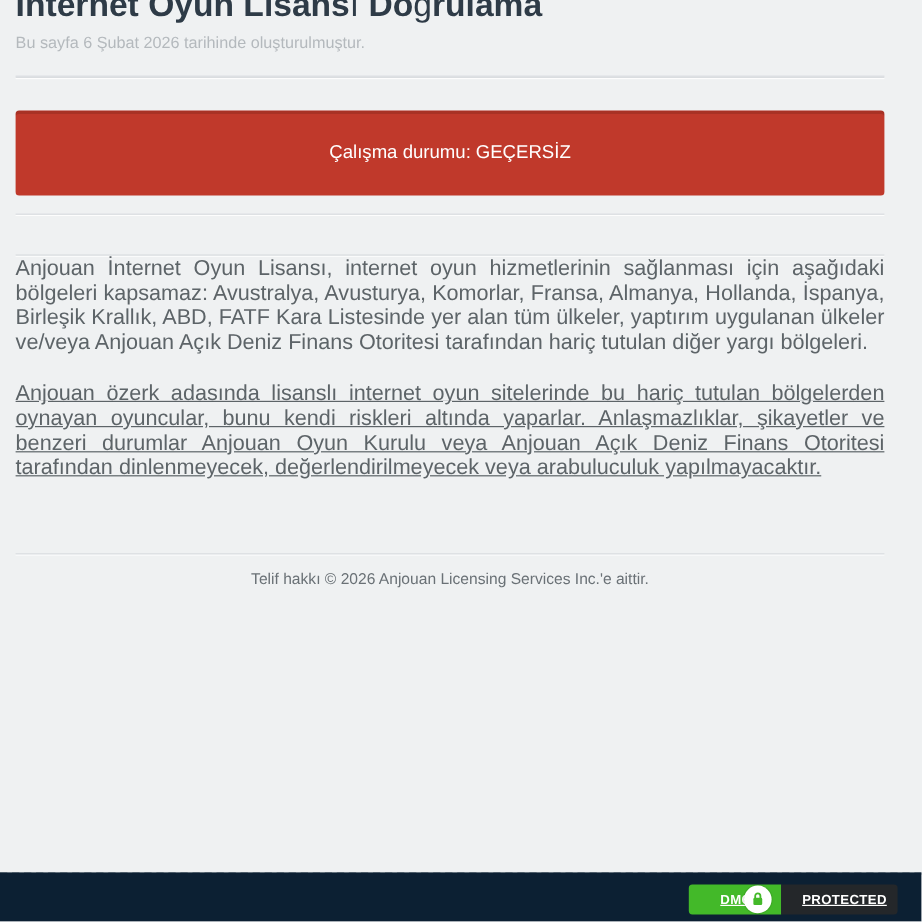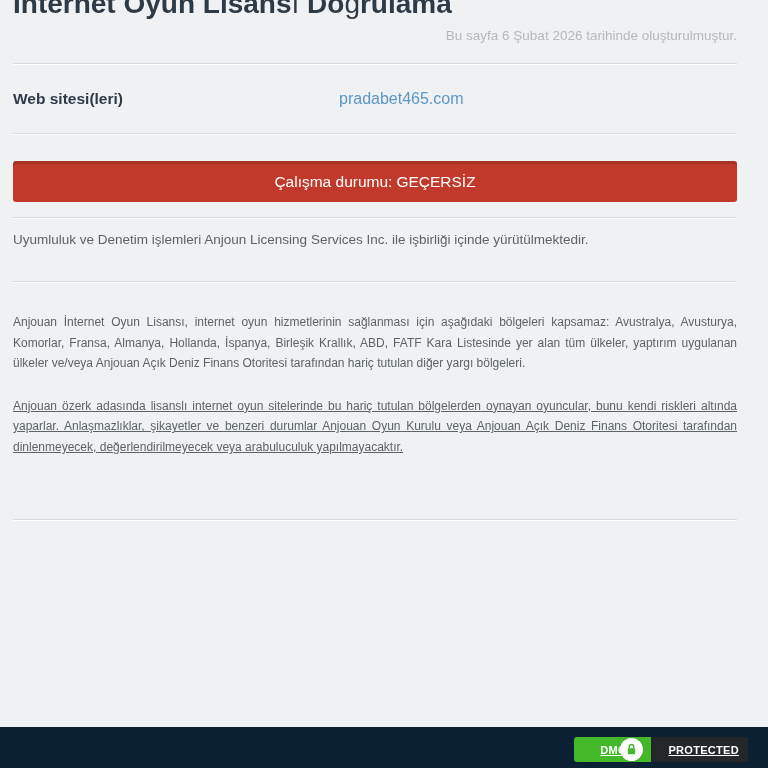--- a/index.html
+++ b/index.html
@@ -20,21 +20,20 @@
   .title{
     margin:-11px 0 0 0;
     font-size:28px;line-height:30px;font-weight:700;
     color:var(--title-dark);letter-spacing:0;
     white-space:nowrap;overflow:hidden;
   }
   .title .thin{font-weight:400;}
   .subtitle{
     margin:8px 0 0 0;font-size:13.5px;line-height:17px;
     color:var(--muted-gray);
-    text-align:right;
   }
   hr.divider{
     border:none;border-top:1px solid var(--divider);
     box-shadow:0 1px 0 rgba(255,255,255,.85);
     margin:0;height:0;
   }
   hr.d1{margin-top:19px;}
   hr.d3{margin-top:15px;}
   hr.d4{margin-top:33px;}
   hr.d5{margin-top:61px;}
@@ -43,39 +42,39 @@
     padding:26px 0 25px 0;
   }
   .website-label{
     width:326px;flex:0 0 326px;
     font-size:15.5px;font-weight:700;color:var(--title-dark);
   }
   .website-link{
     font-size:16px;color:var(--link-blue);text-decoration:none;
   }
   .status-banner{
-    margin-top:27px;height:41px;border-radius:3px;
+    margin-top:27px;height:71px;border-radius:3px;
     background:var(--status-red);
     box-shadow:inset 0 3px 0 rgba(0,0,0,.12);
     display:flex;align-items:center;justify-content:center;
     color:#fff;font-size:15.5px;
   }
   .status-banner b{font-weight:400;margin-left:4px;}
   .main-paragraph{
     margin:14px 0 0 0;padding:0 6px;
     font-size:16.5px;line-height:33.5px;
     color:var(--body-dark);text-align:justify;
   }
   .main-paragraph b{font-weight:700;}
   .compliance{
     margin:13px 0 0 0;font-size:13.5px;line-height:17px;
     color:var(--body-gray);
   }
   .gray-paragraph{
-    margin:30px 0 0 0;font-size:12px;line-height:20.6px;
+    margin:0 0 0 0;font-size:18px;line-height:20.6px;
     color:var(--body-gray);text-align:justify;
   }
   .gray-paragraph.second{margin-top:22px;text-decoration:underline;}
   .footer-text{
     margin:13px 0 0 0;text-align:center;
     font-size:13px;line-height:16px;color:var(--footer-gray);
   }
   .bottom-bar{
     position:absolute;left:0;right:0;bottom:0;height:41px;
     background:var(--bottombar-navy);
@@ -109,45 +108,41 @@
 <body>
 
 <div class="content">
 
   <h1 class="title"><span>İnternet Oyun Lisans</span><span class="thin">ı</span><span> Do</span><span class="thin">ğ</span><span>rulama</span></h1>
 
   <p class="subtitle">Bu sayfa 6 Şubat 2026 tarihinde oluşturulmuştur.</p>
 
   <hr class="divider d1">
 
-  <div class="website-row">
-    <div class="website-label">Web sitesi(leri)</div>
-    <a class="website-link" href="#">pradabet465.com</a>
-  </div>
 
   <hr class="divider">
 
   <div class="status-banner">
     <span>Çalışma durumu:</span>
     <b>GEÇERSİZ</b>
   </div>
 
 
   <hr class="divider d3">
 
-  <p class="compliance">Uyumluluk ve Denetim işlemleri Anjoun Licensing Services Inc. ile işbirliği içinde yürütülmektedir.</p>
 
   <hr class="divider d4">
 
   <p class="gray-paragraph">Anjouan İnternet Oyun Lisansı, internet oyun hizmetlerinin sağlanması için aşağıdaki bölgeleri kapsamaz: Avustralya, Avusturya, Komorlar, Fransa, Almanya, Hollanda, İspanya, Birleşik Krallık, ABD, FATF Kara Listesinde yer alan tüm ülkeler, yaptırım uygulanan ülkeler ve/veya Anjouan Açık Deniz Finans Otoritesi tarafından hariç tutulan diğer yargı bölgeleri.</p>
 
   <p class="gray-paragraph second">Anjouan özerk adasında lisanslı internet oyun sitelerinde bu hariç tutulan bölgelerden oynayan oyuncular, bunu kendi riskleri altında yaparlar. Anlaşmazlıklar, şikayetler ve benzeri durumlar Anjouan Oyun Kurulu veya Anjouan Açık Deniz Finans Otoritesi tarafından dinlenmeyecek, değerlendirilmeyecek veya arabuluculuk yapılmayacaktır.</p>
 
   <hr class="divider d5">
 
+  <p class="footer-text">Telif hakkı © 2026 Anjouan Licensing Services Inc.'e aittir.</p>
 
 </div>
 
 <div class="bottom-bar">
   <a class="dmca-badge" href="#">
     <span class="dmca-left">DMCA</span>
     <span class="dmca-circle">
       <svg width="11" height="13" viewBox="0 0 10 12" aria-hidden="true">
         <path d="M3 5 V3.4 a2 2 0 0 1 4 0 V5" fill="none" stroke="#43b929" stroke-width="1.4"></path>
         <rect x="1.6" y="4.8" width="6.8" height="5.6" rx="1" fill="#43b929"></rect>

